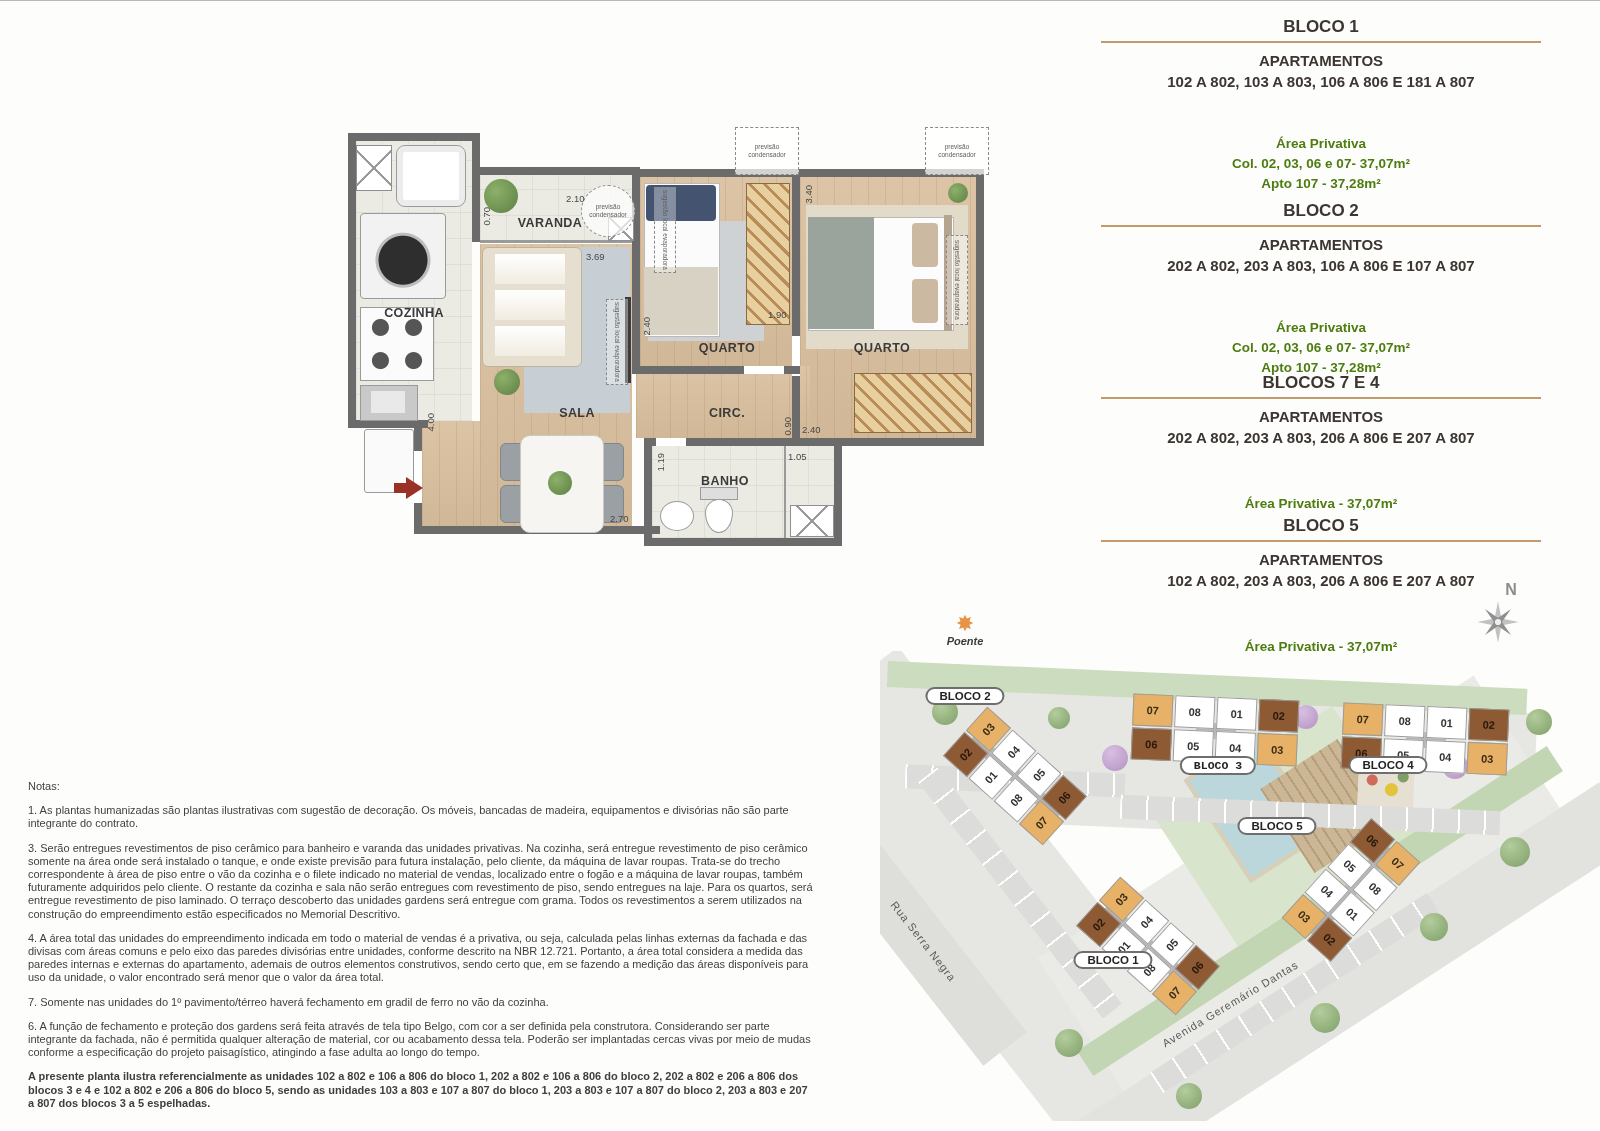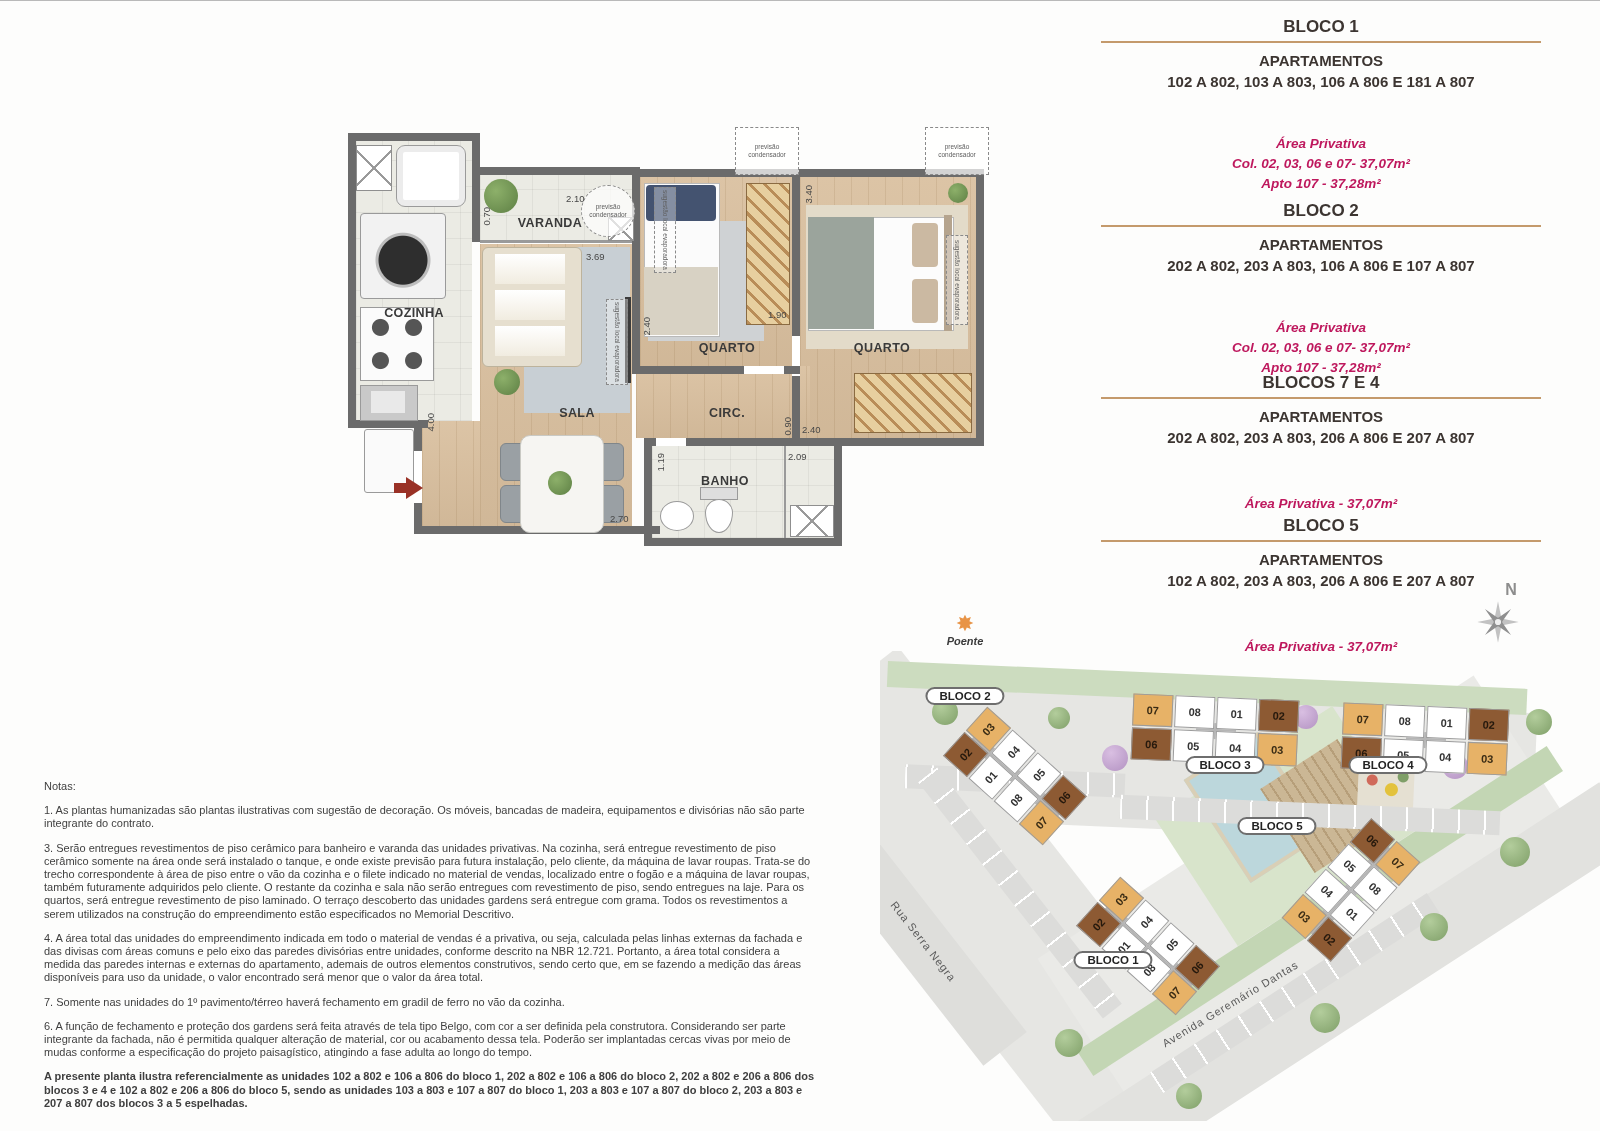--- a/index.html
+++ b/index.html
@@ -28,31 +28,31 @@
   .plant{border-radius:50%;background:radial-gradient(circle at 35% 35%,#8db06a,#5d7f44);}
   .arrow-entry{position:absolute;width:0;height:0;border-top:11px solid transparent;border-bottom:11px solid transparent;border-left:17px solid #993126;}
   .arrow-tail{position:absolute;background:#993126;}
   
   #infocol{position:absolute;left:1095px;top:0;width:452px;text-align:center;}
   .iblock{position:absolute;left:0;width:452px;}
   .ib-title{font-size:17px;font-weight:bold;color:#3c3531;}
   .ib-rule{height:2px;background:#c49a6c;margin:4px 6px 9px 6px;}
   .ib-sub{font-size:15px;font-weight:bold;color:#3c3531;margin-bottom:4px;}
   .ib-units{font-size:15px;font-weight:bold;color:#3c3531;}
-  .ib-area{font-size:13.5px;font-weight:bold;font-style:italic;color:#be185d;line-height:20px;}
+  .ib-area{font-size:13.5px;font-weight:bold;color:#4d7c0f;line-height:20px;}
   .mt44{margin-top:44px;} .mt48{margin-top:48px;}
   
   #compass{position:absolute;left:1468px;top:580px;width:60px;text-align:center;color:#8d8d8d;}
   #compass .n{font-size:16px;font-weight:bold;margin-left:26px;}
   .sun{position:absolute;text-align:center;width:80px;}
   .sunface{font-size:22px;line-height:22px;}
   .sunlabel{font-size:11px;font-weight:bold;font-style:italic;color:#3a3a3a;}
   
   #notes{position:absolute;left:28px;top:779px;width:786px;font-size:11px;line-height:13.2px;color:#3f3f3f;}
-  #notes p{margin:0 0 11px 16px;}
+  #notes p{margin:0 0 11px 0;}
   #notes .foot{font-weight:bold;}
   
   #siteplan{position:absolute;left:880px;top:650px;width:720px;height:470px;overflow:hidden;}
   .band{position:absolute;}
   .pill{position:absolute;transform:translateX(-50%);background:#fff;border:2px solid #6e6e6e;border-radius:12px;
         padding:1px 12px;font-size:11.5px;font-weight:bold;color:#232323;white-space:nowrap;z-index:6;}
   .street{position:absolute;font-size:11px;color:#5a5a5a;letter-spacing:1px;white-space:nowrap;z-index:5;}
   .bld{position:absolute;z-index:5;}
   .bld .core{position:absolute;background:#b5b5b5;z-index:0;}
   .cell{position:relative;z-index:1;display:flex;align-items:center;justify-content:center;
@@ -180,21 +180,21 @@
     <div class="dim v" style="left:133px;top:86px;">0.70</div>
     <div class="dim" style="left:238px;top:130px;">3.69</div>
     <div class="dim v" style="left:293px;top:196px;">2.40</div>
     <div class="dim" style="left:420px;top:188px;">1.90</div>
     <div class="dim v" style="left:455px;top:64px;">3.40</div>
     <div class="dim v" style="left:77px;top:292px;">4.00</div>
     <div class="dim" style="left:262px;top:392px;">2.70</div>
     <div class="dim v" style="left:434px;top:296px;">0.90</div>
     <div class="dim" style="left:454px;top:303px;">2.40</div>
     <div class="dim v" style="left:307px;top:332px;">1.19</div>
-    <div class="dim" style="left:440px;top:330px;">2.09</div>
+    <div class="dim" style="left:440px;top:330px;">1.05</div>
   </div>
 
   <div id="infocol">
     <div class="iblock" style="top:16px;">
       <div class="ib-title">BLOCO 1</div>
       <div class="ib-rule"></div>
       <div class="ib-sub">APARTAMENTOS</div>
       <div class="ib-units">102 A 802, 103 A 803, 106 A 806 E 181 A 807</div>
       <div class="ib-area mt44">
         <div>Área Privativa</div>
@@ -351,21 +351,21 @@
       <i class="cell u-tan">07</i>
       <i class="cell u-white">05</i>
       <i class="cell u-white">08</i>
       <i class="cell u-white">04</i>
       <i class="cell u-white">01</i>
       <i class="cell u-tan">03</i>
       <i class="cell u-dark">02</i>
     </div>
 
     <div class="pill" style="left:85px;top:36px;">BLOCO 2</div>
-    <div class="pill" style="left:345px;top:105px;">BLOCO 3</div>
+    <div class="pill" style="left:338px;top:105px;font-family:Liberation Mono, monospace;">BLOCO 3</div>
     <div class="pill" style="left:508px;top:105px;">BLOCO 4</div>
     <div class="pill" style="left:397px;top:166px;">BLOCO 5</div>
     <div class="pill" style="left:233px;top:300px;">BLOCO 1</div>
 
     <div class="street" style="left:18px;top:248px;transform:rotate(52deg);transform-origin:left top;">Rua Serra Negra</div>
     <div class="street" style="left:280px;top:388px;transform:rotate(-31deg);transform-origin:left top;">Avenida Geremário Dantas</div>
   </div>
 
 </div>
 

